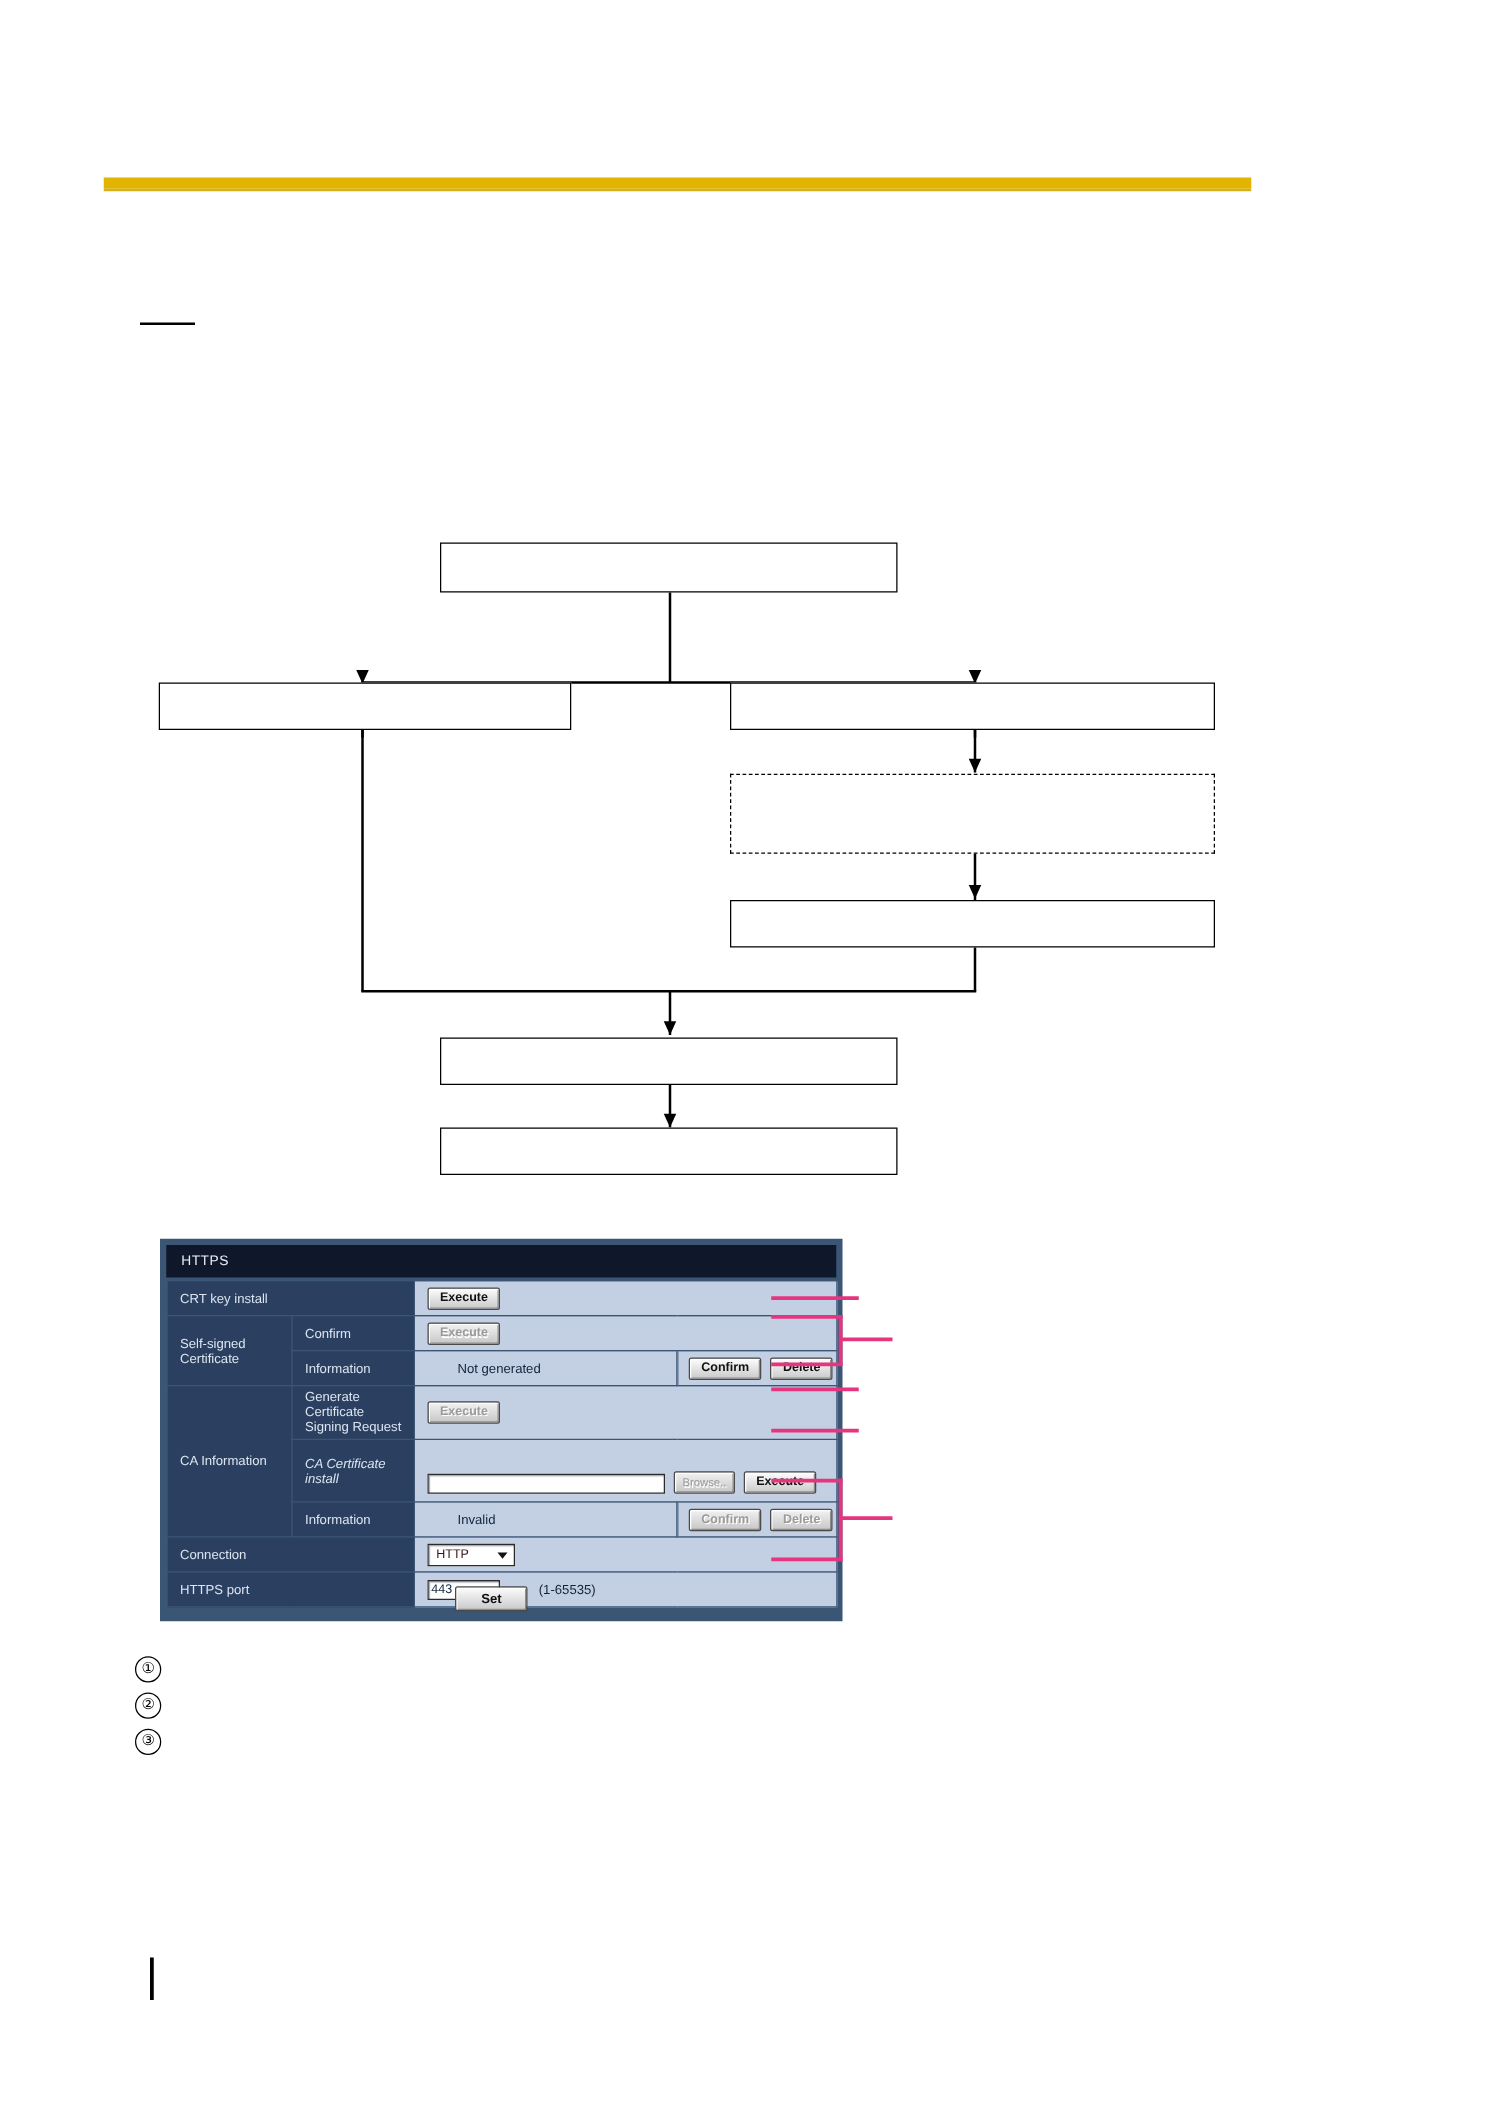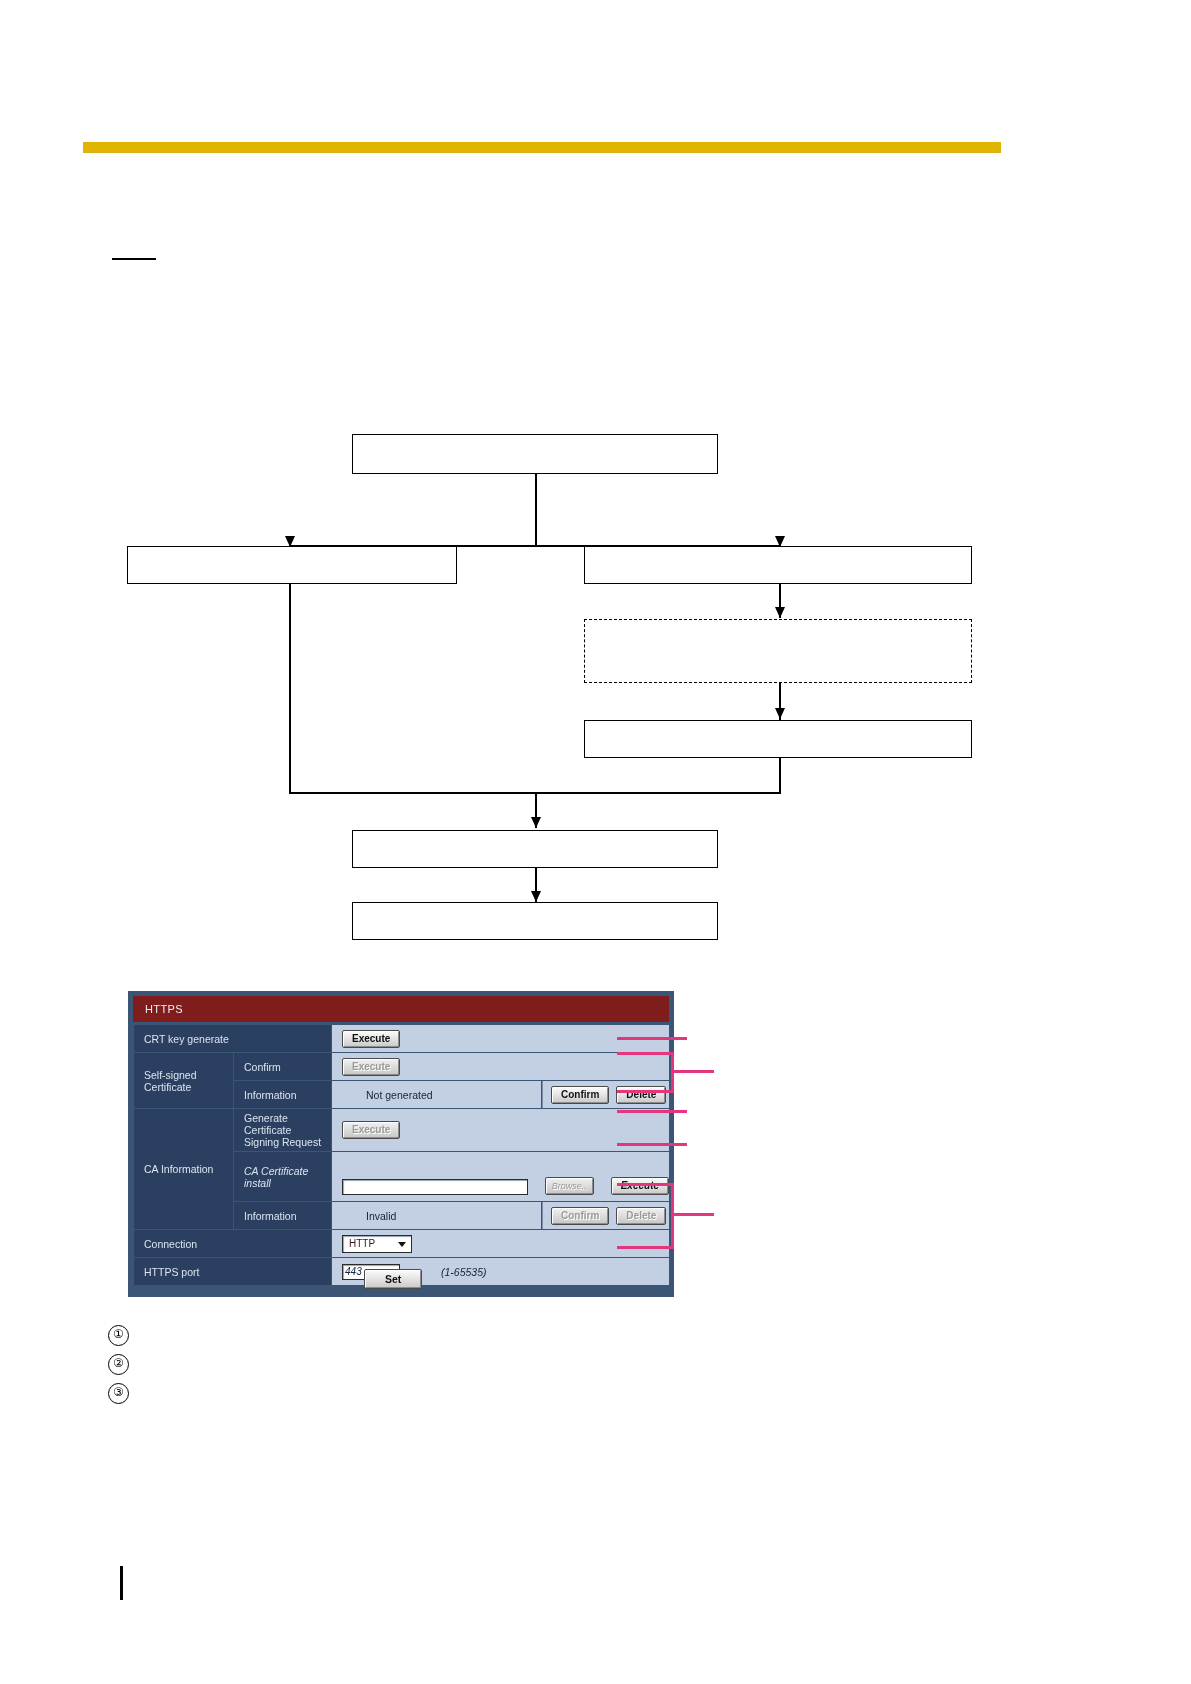--- a/index.html
+++ b/index.html
@@ -43,21 +43,21 @@
   }
 
   
   .shot{
     position:absolute;left:128px;top:991px;width:546px;height:306px;
     background:#3b5575;
     font-family:"Liberation Sans","DejaVu Sans",sans-serif;
   }
   .shot-title{
     position:absolute;left:5px;top:5px;width:536px;height:26px;
-    background:#7f1d1d;color:#e8eef6;font-size:11px;
+    background:#0f172a;color:#e8eef6;font-size:11px;
     display:flex;align-items:center;padding-left:12px;box-sizing:border-box;
     letter-spacing:.4px;
   }
   .tbl{
     position:absolute;left:5px;top:33px;width:536px;
     border-collapse:collapse;table-layout:fixed;
   }
   .tbl td{
     border:1px solid #3b5575;padding:0;vertical-align:middle;
     font-size:10.5px;color:#dbe4f0;height:27px;
@@ -98,21 +98,21 @@
     display:inline-block;background:#fff;border:1px solid #2b2b2b;
     box-shadow:inset 1px 1px 1px #9aa4b3;
     width:62px;height:16px;line-height:16px;font-size:10px;color:#3b1212;
     padding-left:6px;position:relative;vertical-align:middle;
   }
   .selbox .caret{
     position:absolute;right:5px;top:6px;width:0;height:0;
     border-left:4px solid transparent;border-right:4px solid transparent;
     border-top:5px solid #111;
   }
-  .row-flex{display:flex;align-items:center;gap:17px;padding-left:10px;font-style:italic;}
+  .row-flex{display:flex;align-items:center;gap:7px;padding-left:10px;}
   .right-btns{
     display:flex;align-items:center;gap:7px;justify-content:flex-start;
     border-left:1px solid #7d8fab;padding-left:8px;height:100%;
   }
 
   
   .mk{position:absolute;background:#e6357f;}
   .mk-h{height:3px;}
   .mk-v{width:3px;}
 
@@ -197,21 +197,21 @@
   <table class="tbl">
     <colgroup>
       <col style="width:100px">
         <col style="width:98px">
         <col style="width:210px">
         <col style="width:128px">
     </colgroup>
 
     <tbody>
         <tr>
-      <td class="th-wide" colspan="2">CRT key generate</td>
+      <td class="th-wide" colspan="2">CRT key install</td>
       <td class="cell" colspan="2">
         <span class="btn">Execute</span>
       </td>
     </tr>
 
     <tr>
       <td class="th1" rowspan="2">Self-signed Certificate</td>
       <td class="th2">Confirm</td>
       <td class="cell" colspan="2">
         <span class="btn dis">Execute</span>

